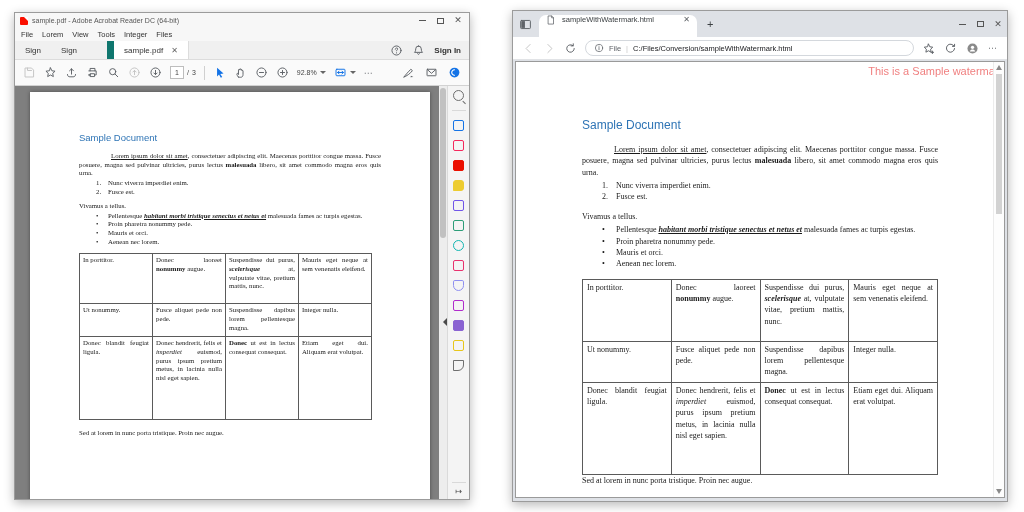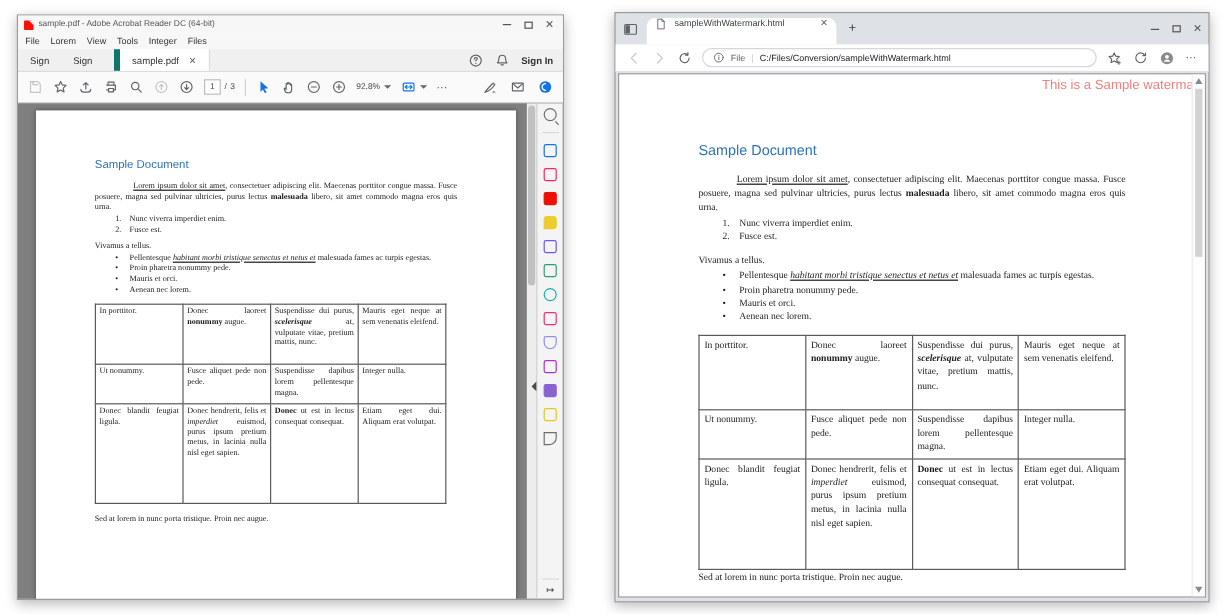--- a/index.html
+++ b/index.html
@@ -24,22 +24,22 @@
   .g-max { width:7px; height:6px; border:1px solid #555; display:block; }
   .g-x  { font-size:9px; color:#555; line-height:1; }
 
   .ac-menubar { height:13px; background:#f7f7f7; display:flex; align-items:center;
                 gap:9px; padding-left:6px; font-size:7.5px; color:#333; }
   .ac-menubar span { cursor:default; }
 
   .ac-tabbar { height:19px; background:#f0f0f0; display:flex; align-items:stretch;
                font-size:8px; color:#333; border-bottom:1px solid #dcdcdc; }
   .ac-tab { display:flex; align-items:center; padding:0 10px; }
-  .ac-doctab { background:#ffffff; border-left:5px solid #0f766e; border-right:1px solid #dcdcdc;
-               margin-left:8px; display:flex; align-items:center; gap:8px; padding:0 10px; }
+  .ac-doctab { background:#ffffff; border-left:7px solid #0f766e; border-right:1px solid #dcdcdc;
+               margin-left:20px; display:flex; align-items:center; gap:8px; padding:0 10px; }
   .ac-doctab .x { color:#666; font-size:8px; }
   .ac-tab-right { margin-left:auto; display:flex; align-items:center; gap:9px; padding-right:8px; }
   .signin { font-weight:bold; font-size:8px; color:#323232; }
 
   .ac-toolbar { height:26px; background:#fafafa; border-bottom:1px solid #d2d2d2;
                 display:flex; align-items:center; gap:8px; padding:0 8px; }
   .tb-sep { width:1px; height:14px; background:#d0d0d0; }
   svg.ic { width:13px; height:13px; flex:0 0 auto; }
   svg.ic * { fill:none; stroke:#5f6368; stroke-width:1.2; stroke-linecap:round; stroke-linejoin:round; }
   svg.ic.dis * { stroke:#c4c4c4; }
@@ -121,21 +121,21 @@
   .ed-scroll .thumb { position:absolute; left:2px; right:2px; top:12px; height:140px;
                       background:#d2d2d2; }
   .watermark { text-align:right; margin-top:3px; font-size:11px; color:#f08080; }
 
   
   .doc { font-family:"Liberation Serif", serif; color:#1a1a1a; }
   .doc-heading { font-family:"Liberation Sans", sans-serif; color:#2e74b5; }
   .just { text-align:justify; }
   .u { text-decoration:underline;padding-left:32px; }
   .bi { font-weight:bold; font-style:italic; }
-  .embold { font-weight:normal; font-style:italic; text-decoration:underline; }
+  .embold { font-weight:bold; font-style:italic; text-decoration:underline; }
   .doc-li { display:flex; }
   .doc-bli { display:flex; }
   .li-blt::before { content:"\2022"; }
   .doc-table { border-collapse:collapse; table-layout:fixed; width:100%; }
   .doc-table td { border:1px solid #5a5a5a; vertical-align:top; text-align:justify; }
 
   
   .doc-sm .doc { font-size:6.8px; line-height:1.27; padding:40px 49px 0 49px; }
   .doc-sm .doc-heading { font-size:9.5px; margin-bottom:8px; }
   .doc-sm .doc-ol { margin:1px 0 6px 17px; }

